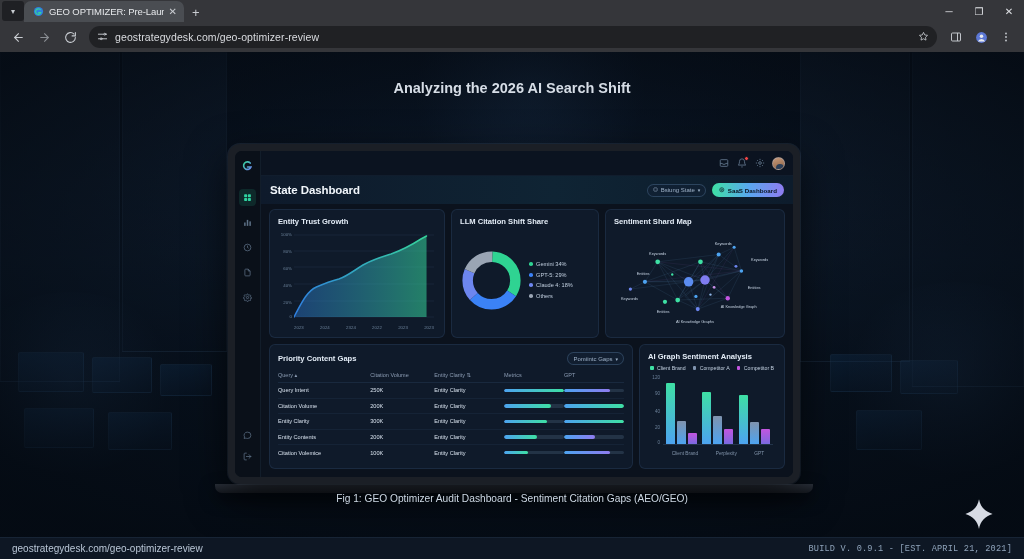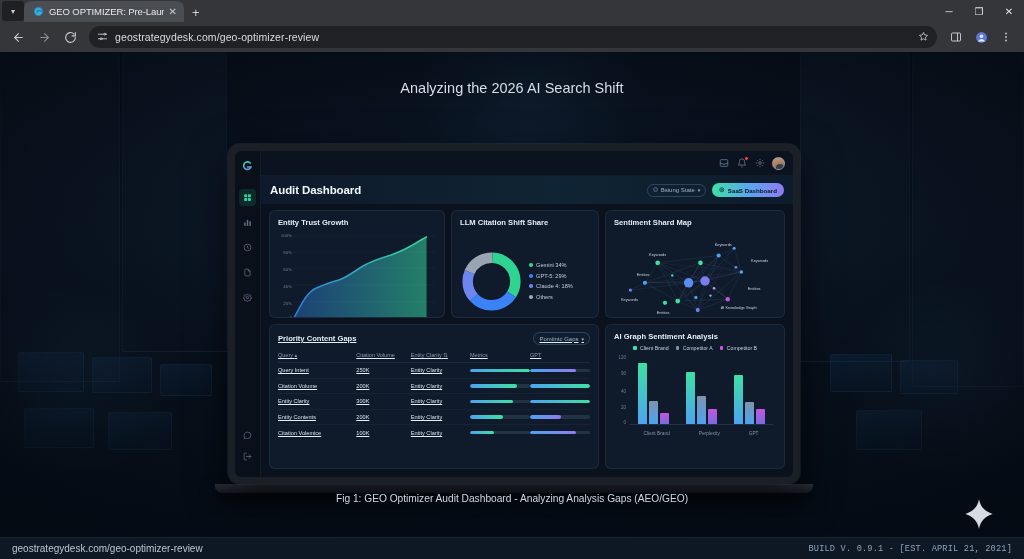--- a/index.html
+++ b/index.html
@@ -84,21 +84,21 @@
     background: radial-gradient(ellipse 70% 60% at 50% 45%, rgba(6,14,25,0.25), rgba(4,10,18,0.92) 100%);
   }
 
   .hero { position: relative; text-align: center; padding-top: 20px; }
   .hero-title {
     font-size: 25.5px; font-weight: bold; letter-spacing: -0.2px; line-height: 1.1;
   }
   .hero-title .accent { color: #4d90e8; }
   .hero-title .plain { color: #ffffff; }
   .hero-sub {
-    margin-top: 8px; font-size: 14.5px; color: #d6dde6; font-weight: normal;
+    margin-top: 8px; font-size: 14.5px; color: #d6dde6; font-weight: bold;
   }
 
   
   .device {
     position: absolute; left: 228px; top: 92px; width: 572px; height: 340px;
     background: #1b1f26; border-radius: 12px; padding: 7px;
     box-shadow: 0 14px 40px rgba(0,0,0,0.65), 0 0 0 1px rgba(150,180,220,0.12);
   }
   .device-screen {
     width: 100%; height: 100%; background: #0b121d; border-radius: 7px; overflow: hidden;
@@ -161,34 +161,34 @@
   .btn-primary {
     height: 14px; border-radius: 7px; display: flex; align-items: center; gap: 3px;
     padding: 0 7px; font-size: 6.2px; color: #0b1420; font-weight: bold;
     background: linear-gradient(90deg, #3ee0a4 0%, #5aa6f0 52%, #8e7cf0 100%);
   }
 
   .app-body {
     flex: 1; padding: 6px 8px 8px 8px; display: flex; flex-direction: column; gap: 6px;
     background: #0b121d; min-height: 0;
   }
-  .row-top { display: flex; gap: 6px; height: 108px; flex: none; }
+  .row-top { display: flex; gap: 6px; height: 128px; flex: none; align-items: flex-end; }
   .row-bot { display: flex; gap: 6px; flex: 1; min-height: 0; }
 
   .card {
     background: #0f1a2a; border: 1px solid rgba(90,130,180,0.16); border-radius: 6px;
     padding: 7px 8px; min-width: 0; position: relative; overflow: hidden;
   }
   .card-title { font-size: 7.6px; font-weight: bold; color: #e3ecf6; margin-bottom: 4px; }
   .card-head { display:flex; align-items:center; justify-content:space-between; margin-bottom: 4px; }
 
   .c-trust { width: 176px; flex: none; }
   .c-donut { width: 148px; flex: none; }
   .c-shard { flex: 1; }
-  .c-gaps  { width: 330px; flex: none; display:flex; flex-direction:column;text-decoration:underline; }
+  .c-gaps  { width: 364px; flex: none; display:flex; flex-direction:column; }
   .c-sent  { flex: 1; }
 
   
   .lc-wrap { position: relative; height: 100px; }
   .lc-ylab {
     position: absolute; left: 0; font-size: 4.4px; color: #6b8099; text-align: right; width: 14px;
   }
   .lc-plot { position: absolute; left: 16px; right: 2px; top: 3px; bottom: 11px; }
   .lc-xlabs {
     position: absolute; left: 16px; right: 2px; bottom: 0; display: flex; justify-content: space-between;
@@ -448,21 +448,21 @@
             <div class="top-ic">
               <svg width="10" height="10" viewBox="0 0 24 24" fill="none" stroke="currentColor" stroke-width="2">
                   <circle cx="12" cy="12" r="3.2"></circle>
                   <path d="M12 2v3M12 19v3M2 12h3M19 12h3M4.9 4.9l2.1 2.1M17 17l2.1 2.1M19.1 4.9L17 7M7 17l-2.1 2.1"></path>
                 </svg>
             </div>
             <div class="avatar"></div>
           </div>
 
           <div class="app-header">
-            <div class="app-title">Audit Dashboard</div>
+            <div class="app-title">State Dashboard</div>
             <div class="header-actions">
               <div class="btn-ghost">
                 <span>
                   <svg width="5" height="5" viewBox="0 0 24 24" fill="none" stroke="#9fb2c8" stroke-width="2.5">
                       <rect x="4" y="4" width="16" height="16" rx="3"></rect>
                     </svg>
                 </span>
                 <span>Bsiung State</span>
                 <span style="font-size:5px;">▾</span>
               </div>
@@ -762,21 +762,21 @@
                   </div>
                 </div>
               </div>
             </div>
 
           </div>
         </div>
       </div>
     </div>
 
-    <div class="caption">Fig 1: GEO Optimizer Audit Dashboard - Analyzing Analysis Gaps (AEO/GEO)</div>
+    <div class="caption">Fig 1: GEO Optimizer Audit Dashboard - Sentiment Citation Gaps (AEO/GEO)</div>
 
     <div class="sparkle">
       <svg width="34" height="34" viewBox="0 0 24 24">
           <path d="M12 1.5c.9 5.3 4.3 8.7 9.6 10.5-5.3 1.8-8.7 5.2-9.6 10.5-.9-5.3-4.3-8.7-9.6-10.5C7.7 10.2 11.1 6.8 12 1.5z" fill="#e9eef6" opacity="0.92"></path>
         </svg>
     </div>
 
     <div class="statusbar">
       <div class="status-left">geostrategydesk.com/geo-optimizer-review</div>
       <div class="status-right">BUILD V. 0.9.1 - [EST. APRIL 21, 2021]</div>

